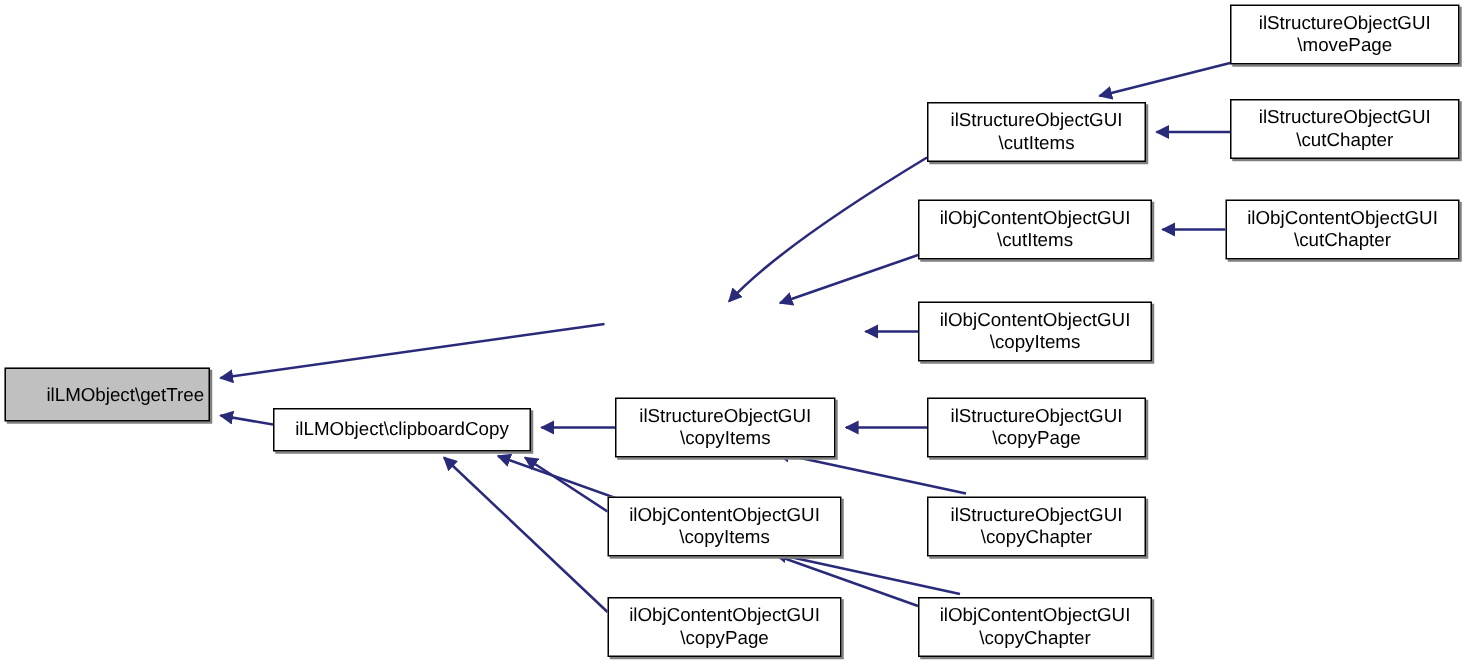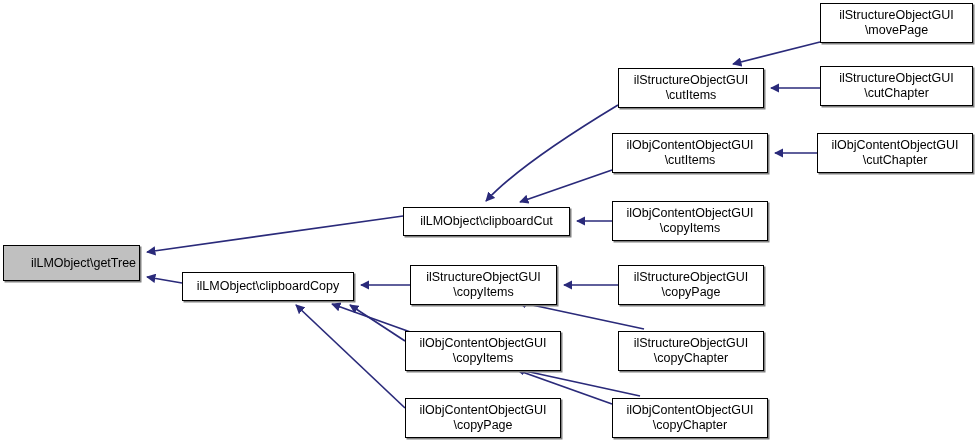--- a/index.html
+++ b/index.html
@@ -76,23 +76,20 @@
   </svg>
 
   <div class="node root" style="left:3px;top:245px;width:137px;height:36px;padding-left:24px;">
     <span class="ln">ilLMObject\getTree</span>
   </div>
 
   <div class="node" style="left:182px;top:272px;width:172px;height:29px;">
     <span class="ln">ilLMObject\clipboardCopy</span>
   </div>
 
-  <div class="node" style="left:403px;top:207px;width:167px;height:29px;">
-    <span class="ln">ilLMObject\clipboardCut</span>
-  </div>
 
   <div class="node" style="left:618px;top:68px;width:146px;height:40px;">
     <span class="ln">ilStructureObjectGUI</span>
     <span class="ln">\cutItems</span>
   </div>
 
   <div class="node" style="left:820px;top:3px;width:153px;height:40px;">
     <span class="ln">ilStructureObjectGUI</span>
     <span class="ln">\movePage</span>
   </div>

